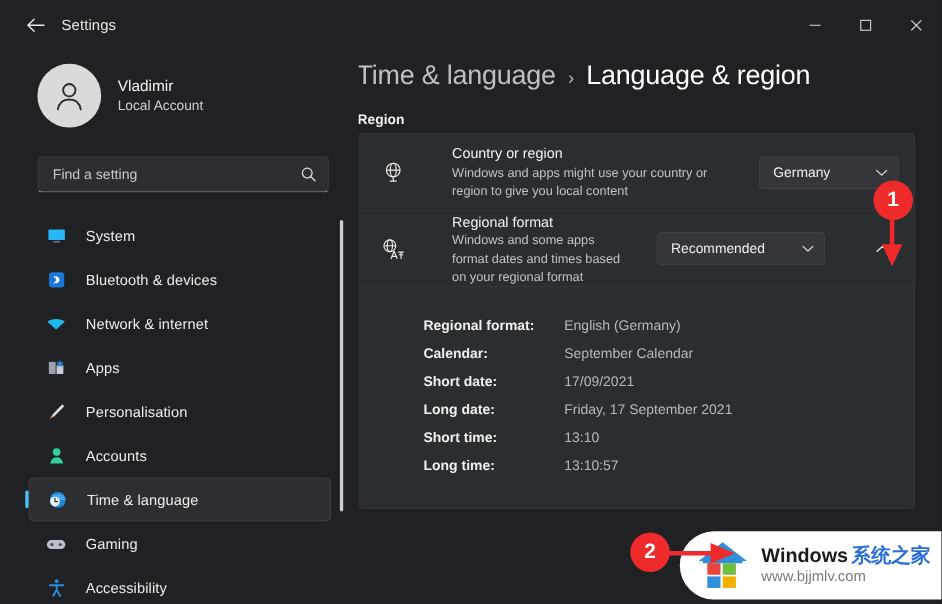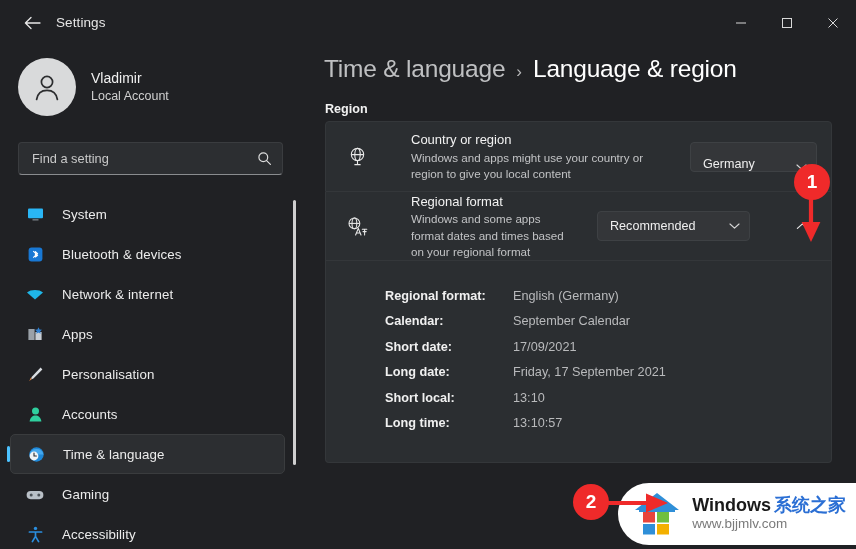--- a/index.html
+++ b/index.html
@@ -55,21 +55,21 @@
   .wc {
     width: 46px; height: 45px;
     display: flex; align-items: center; justify-content: center;
     color: #d8d8d8;
   }
   .wc svg { display: block; }
 
   
   .sidebar {
     position: absolute;
-    top: 45px; left: 0;
+    top: 45px; left: 16px;
     width: 310px;
     height: 504px;
     background: #202124;
     z-index: 20;
   }
   .account {
     display: flex;
     align-items: center;
     padding: 13px 0 0 18px;
   }
@@ -254,21 +254,21 @@
     height: 30px;
     background: #343639;
     border: 1px solid #3e4144;
     border-radius: 4px;
     display: flex;
     align-items: center;
     justify-content: space-between;
     padding: 0 9px 0 12px;
     flex: none;
   }
-  .dd-germany { width: 127px; align-items: flex-end; }
+  .dd-germany { width: 127px; }
   .dd-recommended { width: 153px; }
   .dd-val {
     font-size: 12.6px;
     color: #efefef;
     white-space: nowrap;
   }
   .dd-chev { color: #d6d6d6; display: flex; }
 
   .expander {
     width: 30px; height: 30px;
@@ -599,21 +599,21 @@
         </div>
         <div class="drow">
           <span class="dlabel">Short date:</span>
           <span class="dvalue">17/09/2021</span>
         </div>
         <div class="drow">
           <span class="dlabel">Long date:</span>
           <span class="dvalue">Friday, 17 September 2021</span>
         </div>
         <div class="drow">
-          <span class="dlabel">Short local:</span>
+          <span class="dlabel">Short time:</span>
           <span class="dvalue">13:10</span>
         </div>
         <div class="drow">
           <span class="dlabel">Long time:</span>
           <span class="dvalue">13:10:57</span>
         </div>
       </div>
 
     </div>
   </div>

